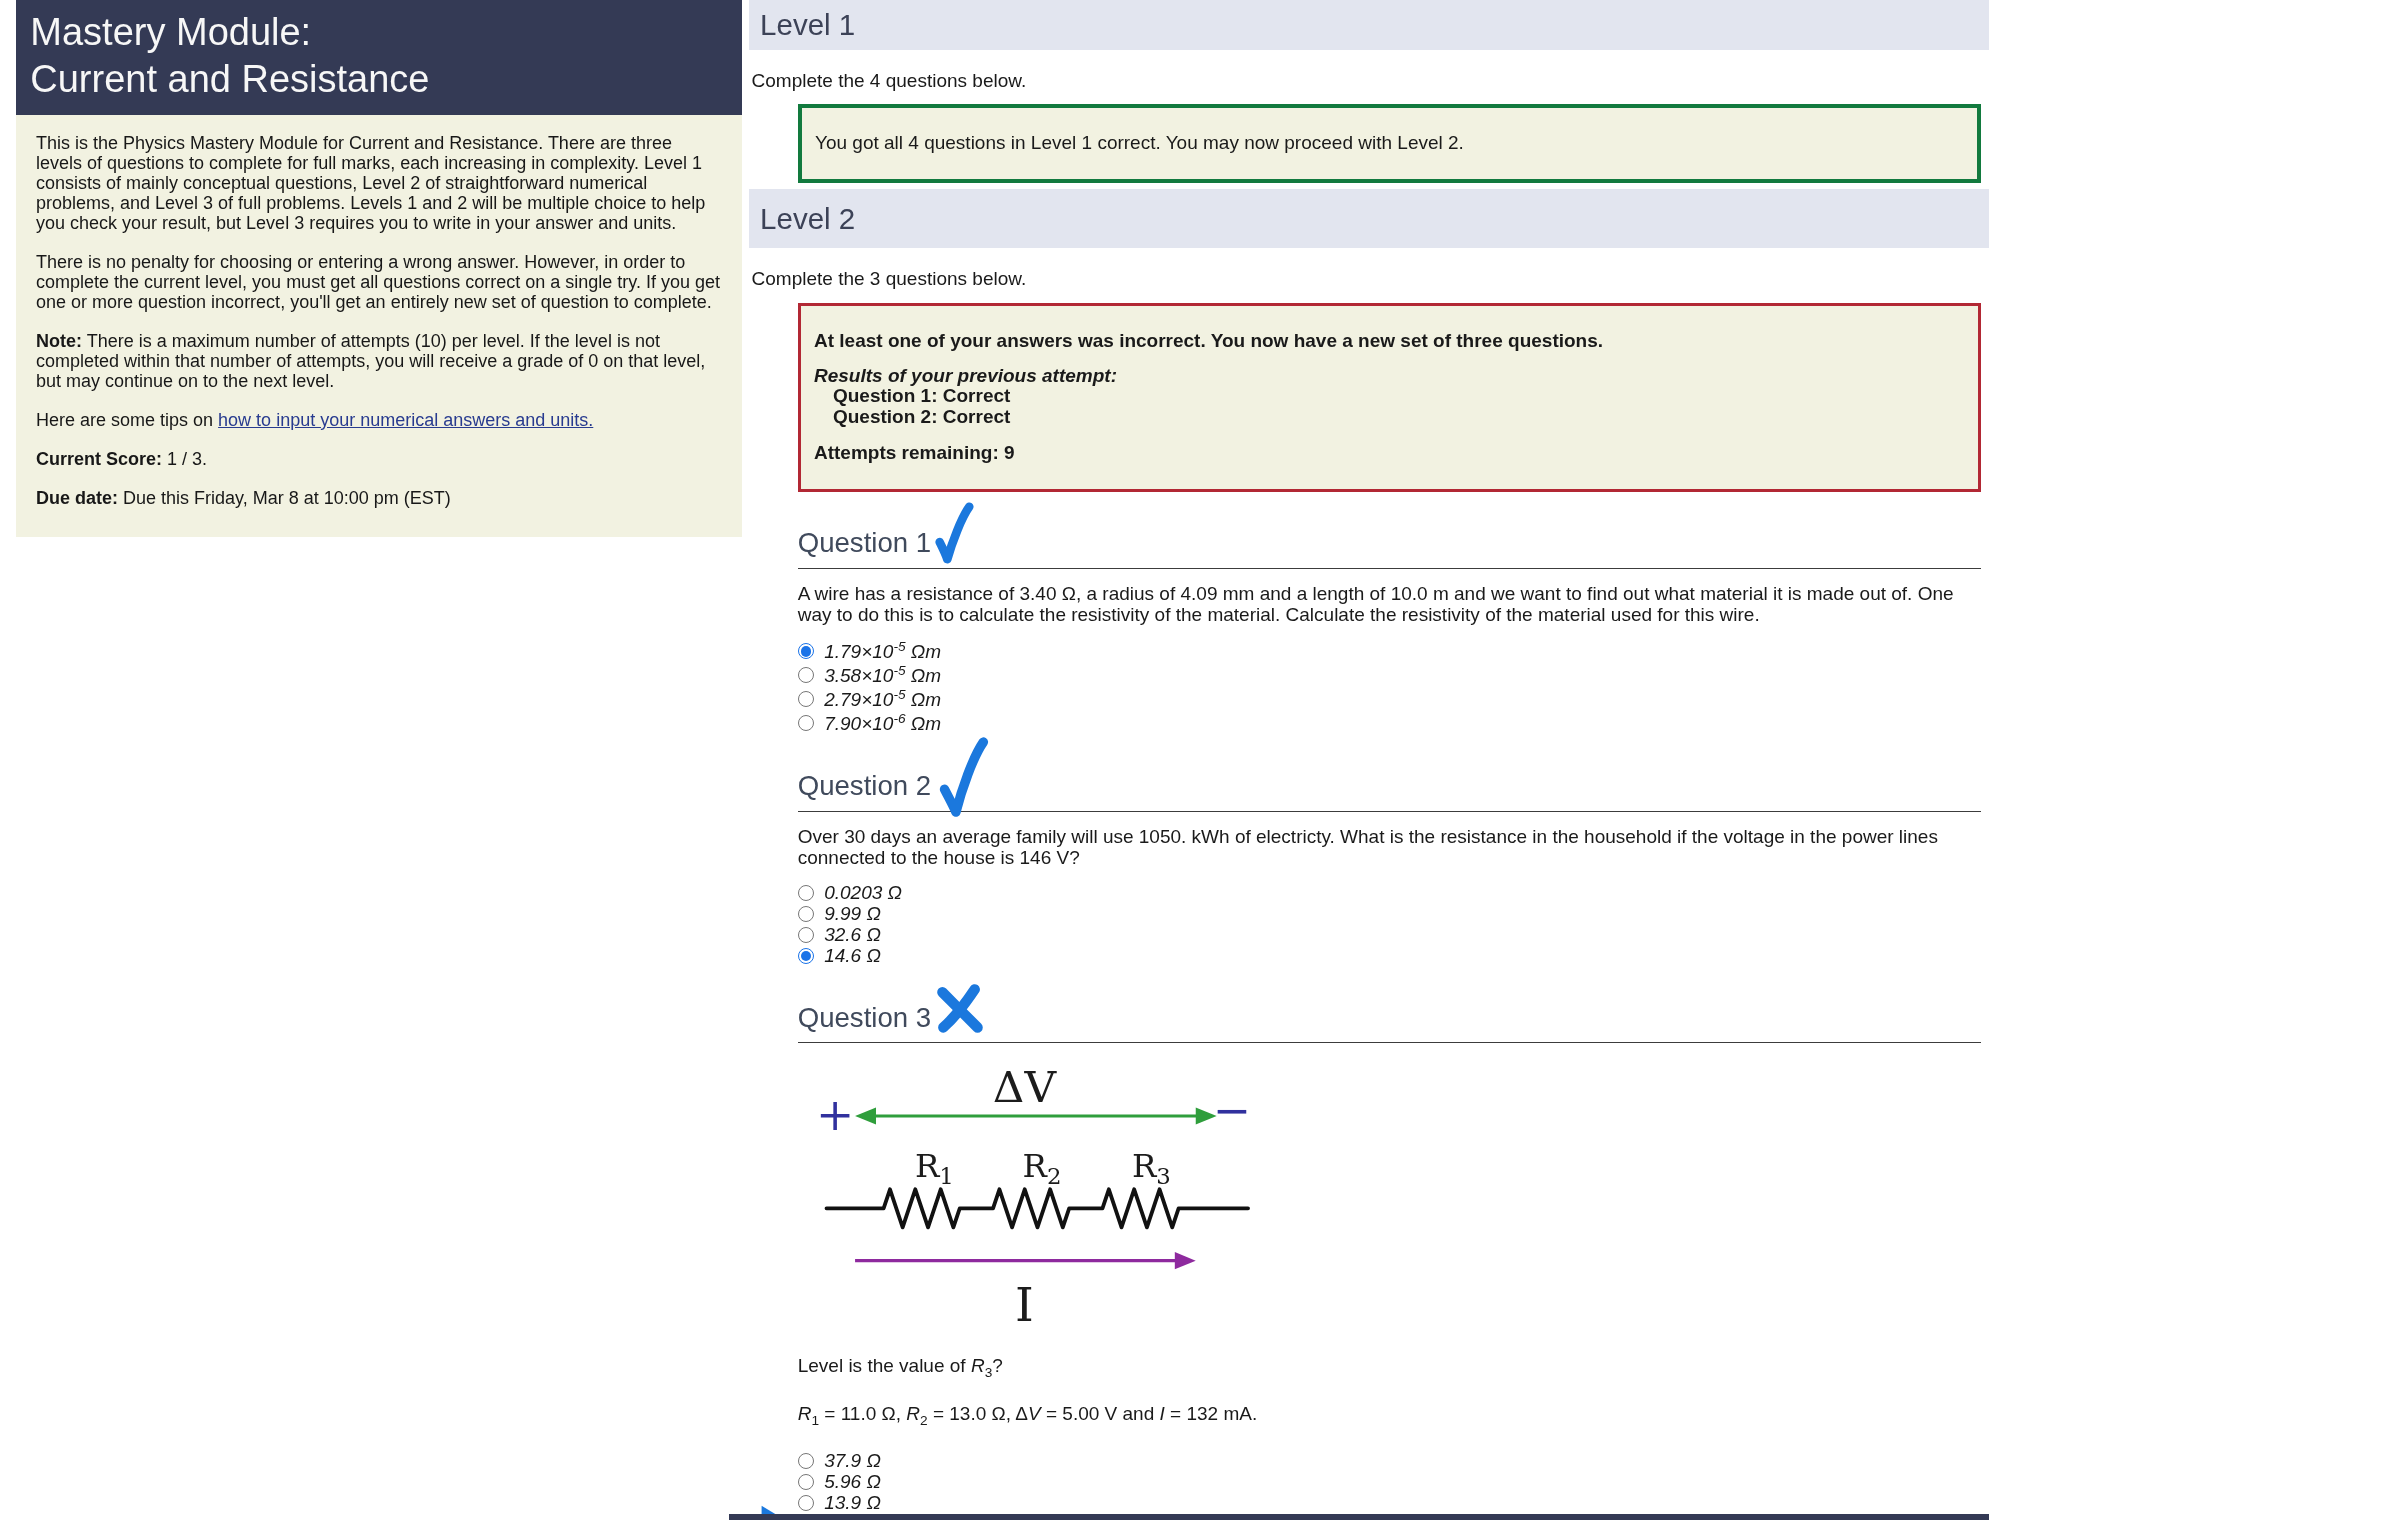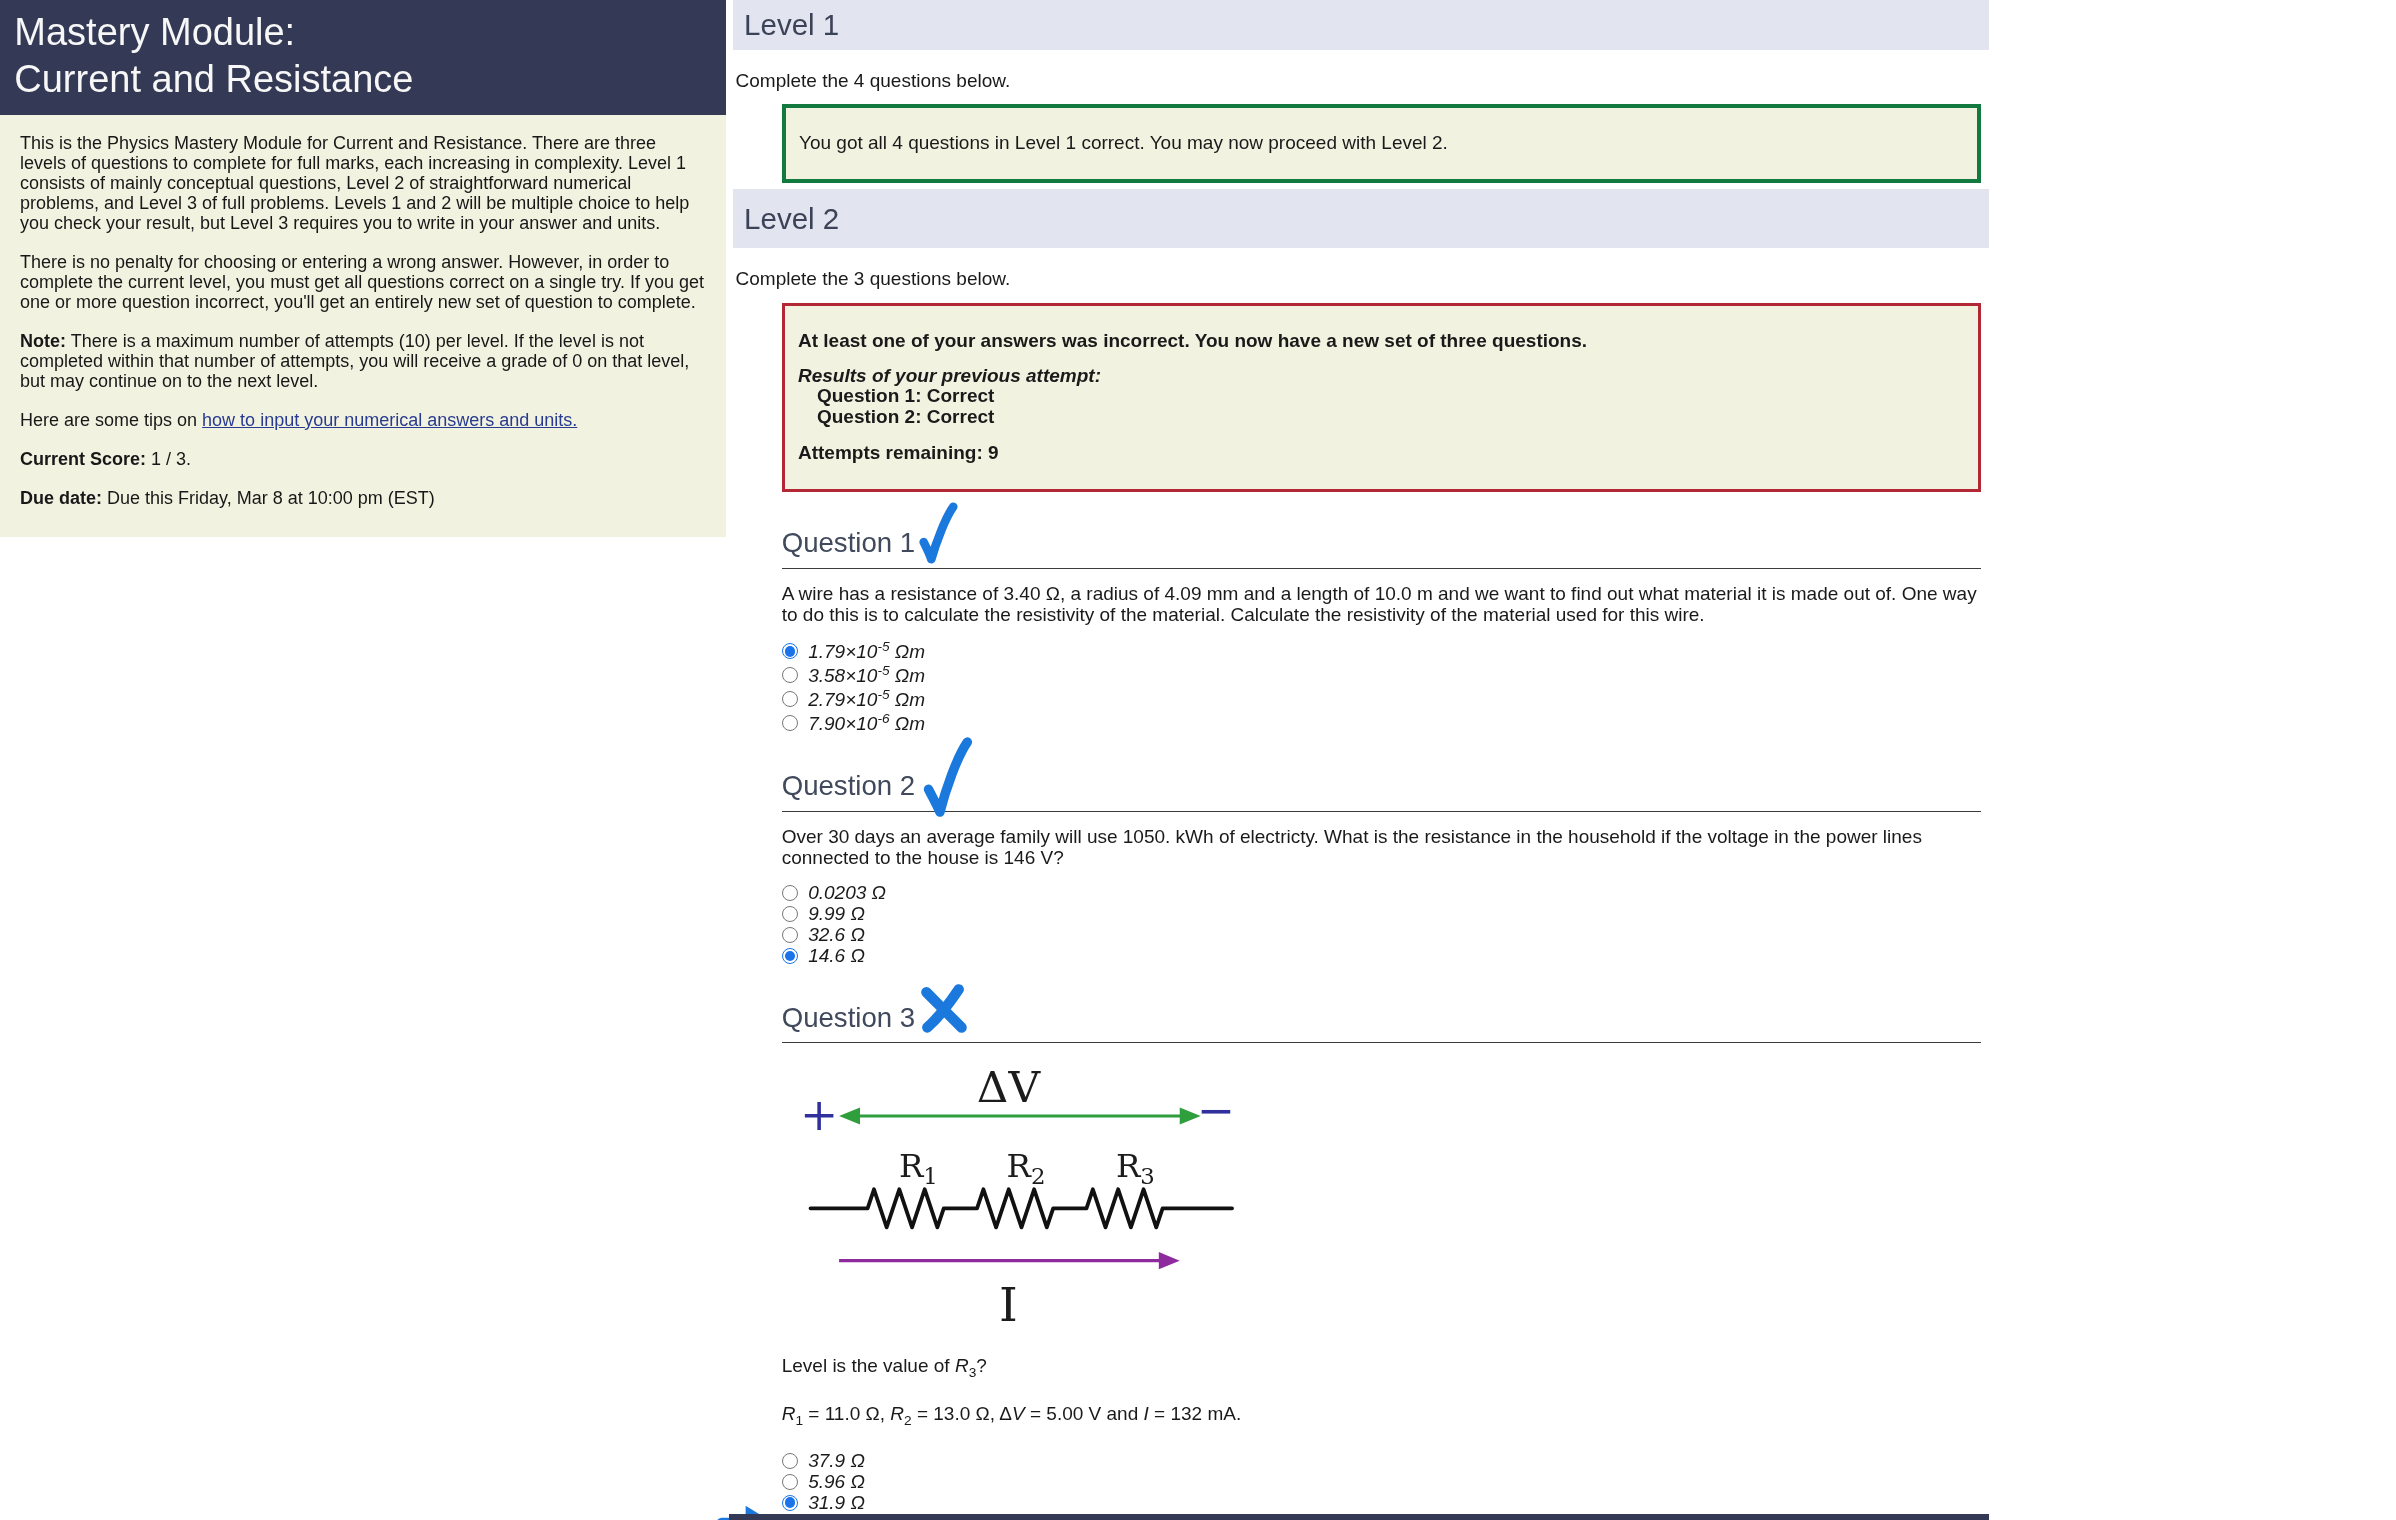--- a/index.html
+++ b/index.html
@@ -1,17 +1,17 @@
 <!DOCTYPE html>
 <html style="font-size:15px"><head>
 <meta charset="utf-8">
 <style>
   * { margin:0; padding:0; box-sizing:border-box; }
   html,body { width:2397px; height:1521px; background:#ffffff; font-family:"Liberation Sans", sans-serif; color:#1a1a1a; }
-  .root { display:flex; width:1989px; height:1521px; position:relative; overflow:hidden; }
+  .root { display:flex; width:1989px; height:1521px; position:relative; overflow:hidden;padding-left:16px; }
 
   
   .sidebar { width:726px; flex:none; }
   .sidebar-header { background:#343a55; color:#f7f7f7; padding:8.6px 14.3px 12.4px 14.3px; font-size:38px; line-height:47px; font-weight:400; }
   .info-panel { background:#f2f2e1; padding:18px 21px 25px 20px; font-size:18px; line-height:20px; color:#181818; }
   .info-panel p { margin:0 0 19px 0; }
   .info-panel p:last-child { margin-bottom:3.8px; }
   .bold { font-weight:bold; }
   .ital { font-style:italic; }
   a.link { color:#283b8f; text-decoration:underline; cursor:pointer; }
@@ -193,24 +193,20 @@
           </svg>
           <div class="opt">
             <span class="radio"></span>
             <span class="opt-label"><span>37.9 Ω</span></span>
           </div>
           <div class="opt">
             <span class="radio"></span>
             <span class="opt-label"><span>5.96 Ω</span></span>
           </div>
           <div class="opt">
-            <span class="radio checked"></span>
-            <span class="opt-label"><span>31.9 Ω</span></span>
-          </div>
-          <div class="opt">
             <span class="radio"></span>
             <span class="opt-label"><span>13.9 Ω</span></span>
           </div>
         </div>
       </div>
     </div>
   </div>
 
   <div class="footer-bar"></div>
 </div>

